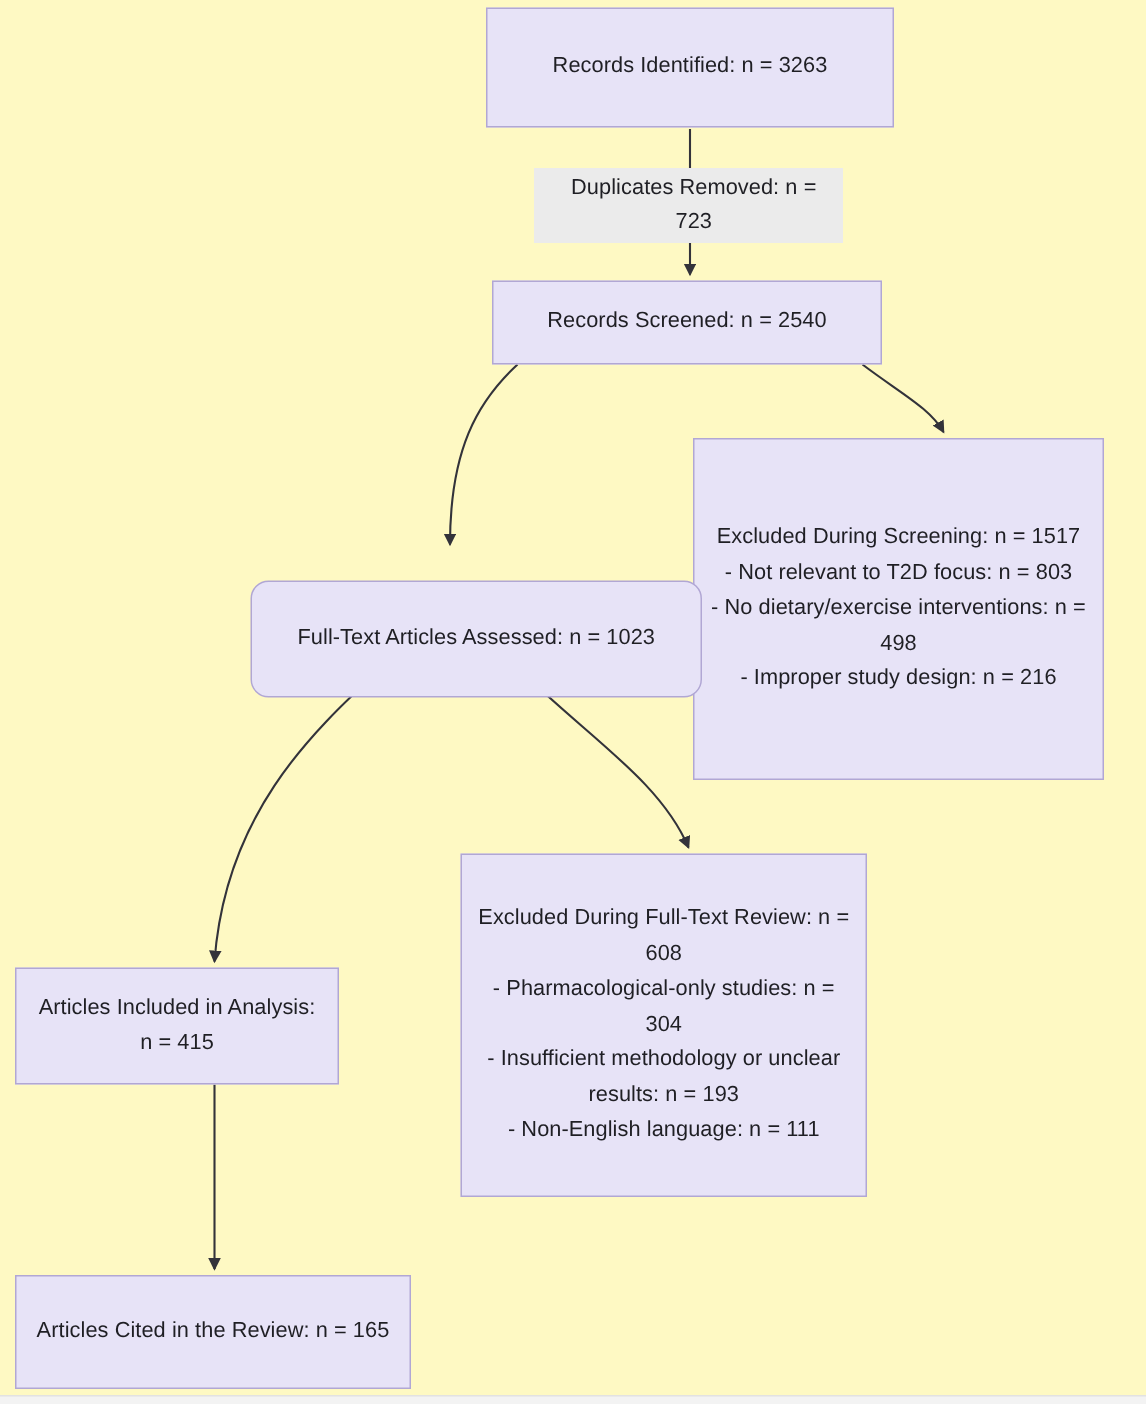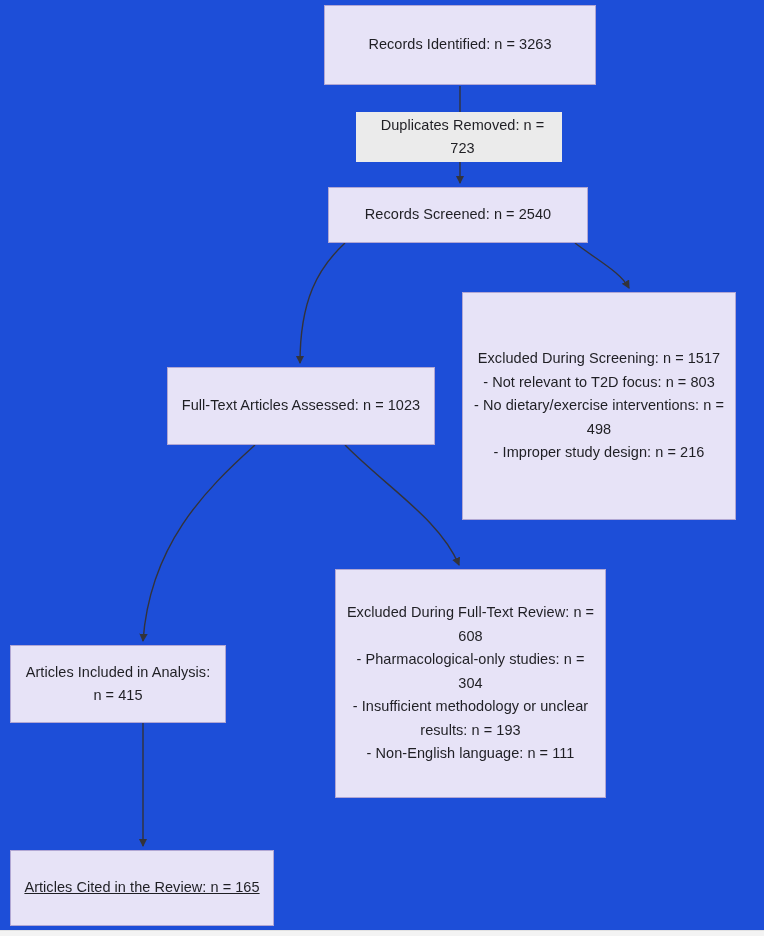--- a/index.html
+++ b/index.html
@@ -5,21 +5,21 @@
 <style>
   html, body {
     margin: 0;
     padding: 0;
     background: #ffffff;
   }
   #canvas {
     position: relative;
     width: 764px;
     height: 936px;
-    background: #1d4ed8;
+    background: #fef9c3;
     overflow: hidden;
     font-family: "Liberation Sans", "DejaVu Sans", sans-serif;
   }
   
   #page-seam {
     position: absolute;
     left: 0;
     top: 930px;
     width: 764px;
     height: 6px;
@@ -89,25 +89,25 @@
 
   <div class="node grey" style="left:356px; top:112px; width:206px; height:50px;">Duplicates Removed: n = 723</div>
 
   <div class="node purple" style="left:328px; top:187px; width:260px; height:56px;">Records Screened: n = 2540</div>
 
   <div class="node purple" style="left:462px; top:292px; width:274px; height:228px;">Excluded During Screening: n = 1517
 - Not relevant to T2D focus: n = 803
 - No dietary/exercise interventions: n = 498
 - Improper study design: n = 216</div>
 
-  <div class="node purple" style="left:167px; top:367px; width:268px; height:78px;">Full-Text Articles Assessed: n = 1023</div>
+  <div class="node purple" style="left:167px; top:387px; width:301px; height:78px;border-radius:12px;">Full-Text Articles Assessed: n = 1023</div>
 
-  <div class="node purple" style="left:335px; top:569px; width:271px; height:229px;">Excluded During Full-Text Review: n = 608
+  <div class="node purple" style="left:307px; top:569px; width:271px; height:229px;">Excluded During Full-Text Review: n = 608
 - Pharmacological-only studies: n = 304
 - Insufficient methodology or unclear results: n = 193
 - Non-English language: n = 111</div>
 
   <div class="node purple" style="left:10px; top:645px; width:216px; height:78px;">Articles Included in Analysis: n = 415</div>
 
-  <div class="node purple" style="left:10px; top:850px; width:264px; height:76px;text-decoration:underline;">Articles Cited in the Review: n = 165</div>
+  <div class="node purple" style="left:10px; top:850px; width:264px; height:76px;">Articles Cited in the Review: n = 165</div>
 
   <div id="page-seam"></div>
 </div>
 
 </body></html>

